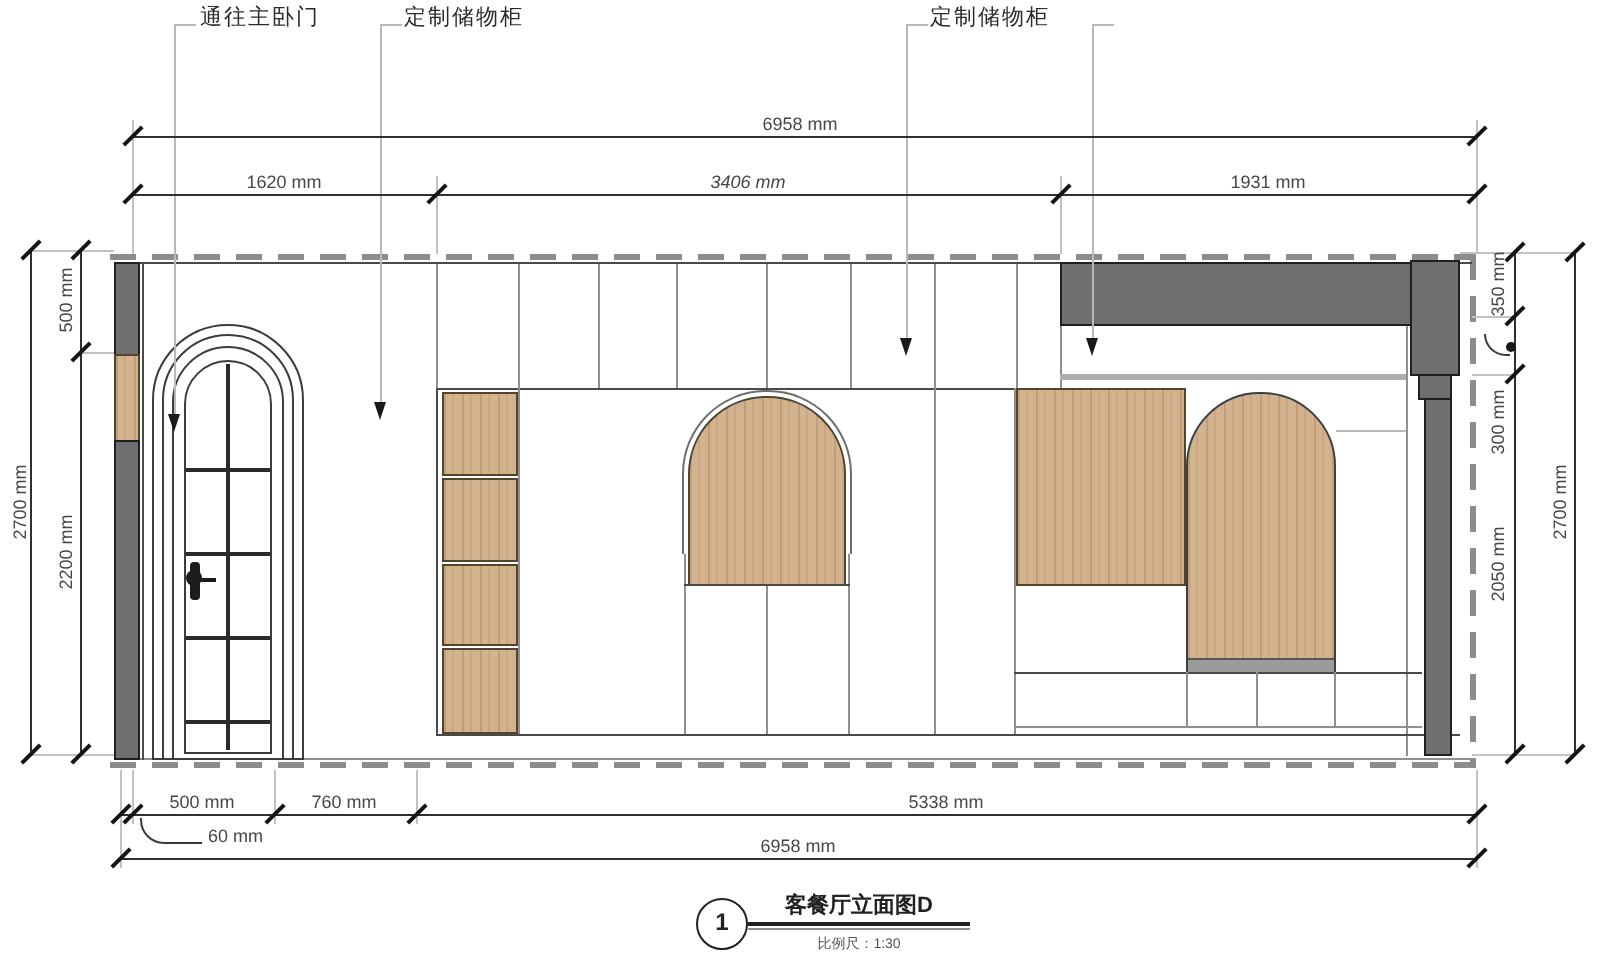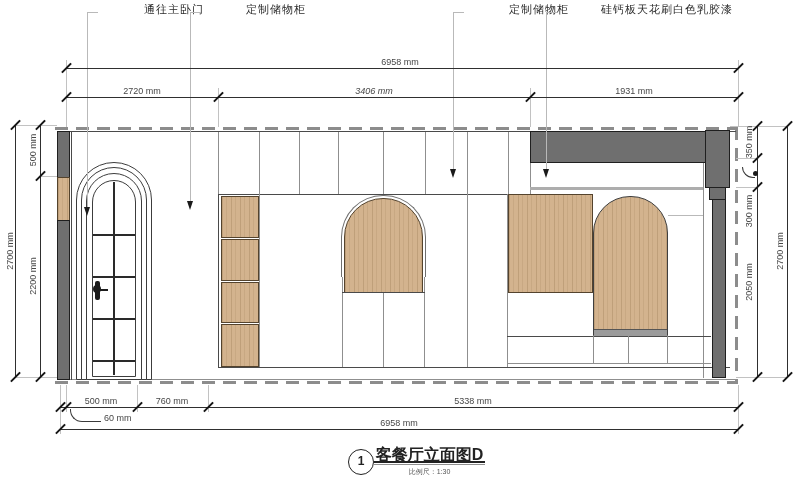--- a/index.html
+++ b/index.html
@@ -21,27 +21,27 @@
   .lightstrip{position:absolute;background:#adadad;}
   
   .doorframe{position:absolute;border:1px solid #3c3c3c;border-radius:38px 38px 0 0;background:#fff;box-sizing:border-box;}
   
   .dl{position:absolute;background:#2f2f2f;}
   .ext{position:absolute;background:#c2c2c2;}
   .tk{position:absolute;width:13px;height:2px;background:#151515;transform:rotate(-45deg);margin:-1px 0 0 -6px;}
   .ar{position:absolute;width:0;height:0;border-left:3px solid transparent;border-right:3px solid transparent;border-top:9px solid #1a1a1a;margin-left:-3px;}
   .dt{position:absolute;font-size:9px;line-height:10px;color:#474747;text-align:center;width:120px;white-space:nowrap;}
   .vt{position:absolute;font-size:9px;line-height:12px;color:#474747;text-align:center;width:80px;height:12px;white-space:nowrap;transform:rotate(-90deg);}
-  .ct{position:absolute;font-size:11px;line-height:12px;color:#2b2b2b;white-space:nowrap;letter-spacing:1px;margin-left:44px;}
+  .ct{position:absolute;font-size:11px;line-height:12px;color:#2b2b2b;white-space:nowrap;letter-spacing:1px;}
   .hook{position:absolute;border-left:1px solid #3a3a3a;border-bottom:1px solid #3a3a3a;border-bottom-left-radius:12px;}
   .dot{position:absolute;width:5px;height:5px;background:#1a1a1a;border-radius:50%;}
   
   .tb-circle{position:absolute;width:26px;height:26px;border:1.5px solid #222;border-radius:50%;box-sizing:border-box;
              font-size:12px;font-weight:bold;color:#222;text-align:center;line-height:23px;}
-  .tb-title{position:absolute;font-size:16px;font-weight:bold;color:#222;width:111px;text-align:center;white-space:nowrap;}
+  .tb-title{position:absolute;font-size:11px;font-weight:bold;color:#222;width:111px;text-align:center;white-space:nowrap;}
   .tb-scale{position:absolute;font-size:7px;color:#555;width:111px;text-align:center;white-space:nowrap;}
 </style>
 </head>
 <body>
 
 <div id="canvas">
 
   <div class="dash-h" style="left:55px;top:127px;width:681px;"></div>
   <div class="dash-h" style="left:55px;top:381px;width:681px;"></div>
   <div class="dash-v" style="left:735px;top:127px;height:257px;"></div>
@@ -119,39 +119,38 @@
   <div class="ct" style="left:202px;top:3px;">定制储物柜</div>
   <div class="ln-faint" style="left:190px;top:12px;width:11px;height:1px;"></div>
   <div class="ln-faint" style="left:190px;top:12px;width:1px;height:190px;"></div>
   <div class="ar" style="left:190px;top:201px;"></div>
 
   <div class="ct" style="left:465px;top:3px;text-align:center;">定制储物柜</div>
   <div class="ln-faint" style="left:453px;top:12px;width:11px;height:1px;"></div>
   <div class="ln-faint" style="left:453px;top:12px;width:1px;height:158px;"></div>
   <div class="ar" style="left:453px;top:169px;"></div>
 
-  <div class="ct" style="left:557px;top:3px;">硅钙板天花刷白色乳胶漆</div>
   <div class="ln-faint" style="left:546px;top:12px;width:11px;height:1px;"></div>
   <div class="ln-faint" style="left:546px;top:12px;width:1px;height:158px;"></div>
   <div class="ar" style="left:546px;top:169px;"></div>
 
   <div class="ext" style="left:66px;top:60px;width:1px;height:67px;"></div>
   <div class="ext" style="left:218px;top:88px;width:1px;height:39px;"></div>
   <div class="ext" style="left:530px;top:88px;width:1px;height:39px;"></div>
   <div class="ext" style="left:738px;top:60px;width:1px;height:67px;"></div>
   <div class="dl" style="left:66px;top:68px;width:672px;height:1px;"></div>
   <div class="tk" style="left:66px;top:68px;"></div>
   <div class="tk" style="left:738px;top:68px;"></div>
   <div class="dt" style="left:340px;top:57px;">6958 mm</div>
   <div class="dl" style="left:66px;top:97px;width:672px;height:1px;"></div>
   <div class="tk" style="left:66px;top:97px;"></div>
   <div class="tk" style="left:218px;top:97px;"></div>
   <div class="tk" style="left:530px;top:97px;"></div>
   <div class="tk" style="left:738px;top:97px;"></div>
-  <div class="dt" style="left:82px;top:86px;">2720 mm</div>
+  <div class="dt" style="left:82px;top:86px;">1620 mm</div>
   <div class="dt" style="left:314px;top:86px;font-style:italic;">3406 mm</div>
   <div class="dt" style="left:574px;top:86px;">1931 mm</div>
 
   <div class="ext" style="left:15px;top:125px;width:42px;height:1px;"></div>
   <div class="ext" style="left:40px;top:176px;width:17px;height:1px;"></div>
   <div class="ext" style="left:15px;top:377px;width:42px;height:1px;"></div>
   <div class="dl" style="left:15px;top:125px;width:1px;height:252px;"></div>
   <div class="tk" style="left:15px;top:125px;"></div>
   <div class="tk" style="left:15px;top:377px;"></div>
   <div class="vt" style="left:-30px;top:245px;">2700 mm</div>

